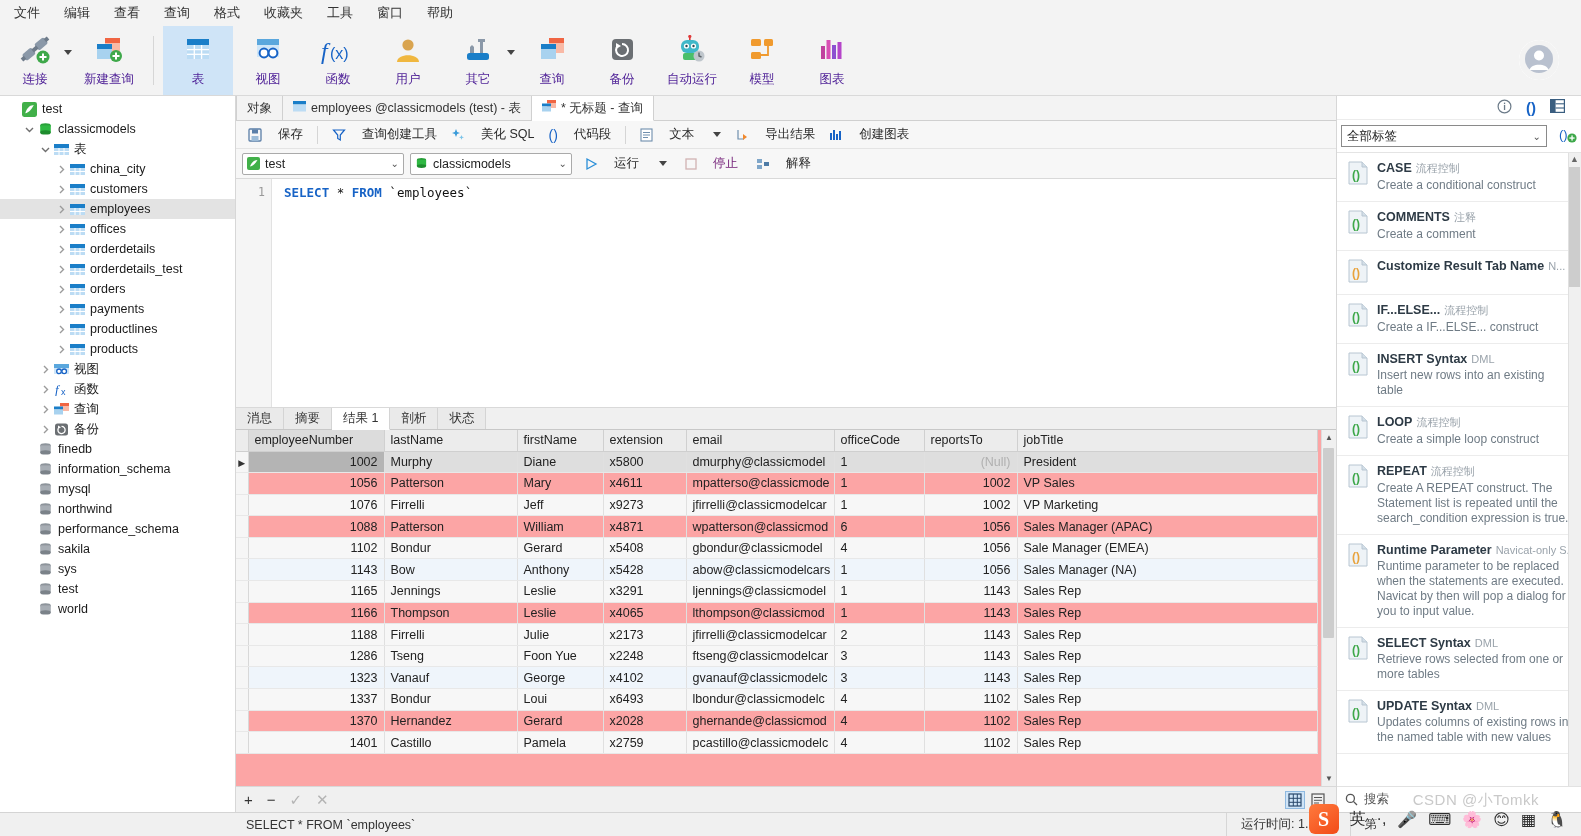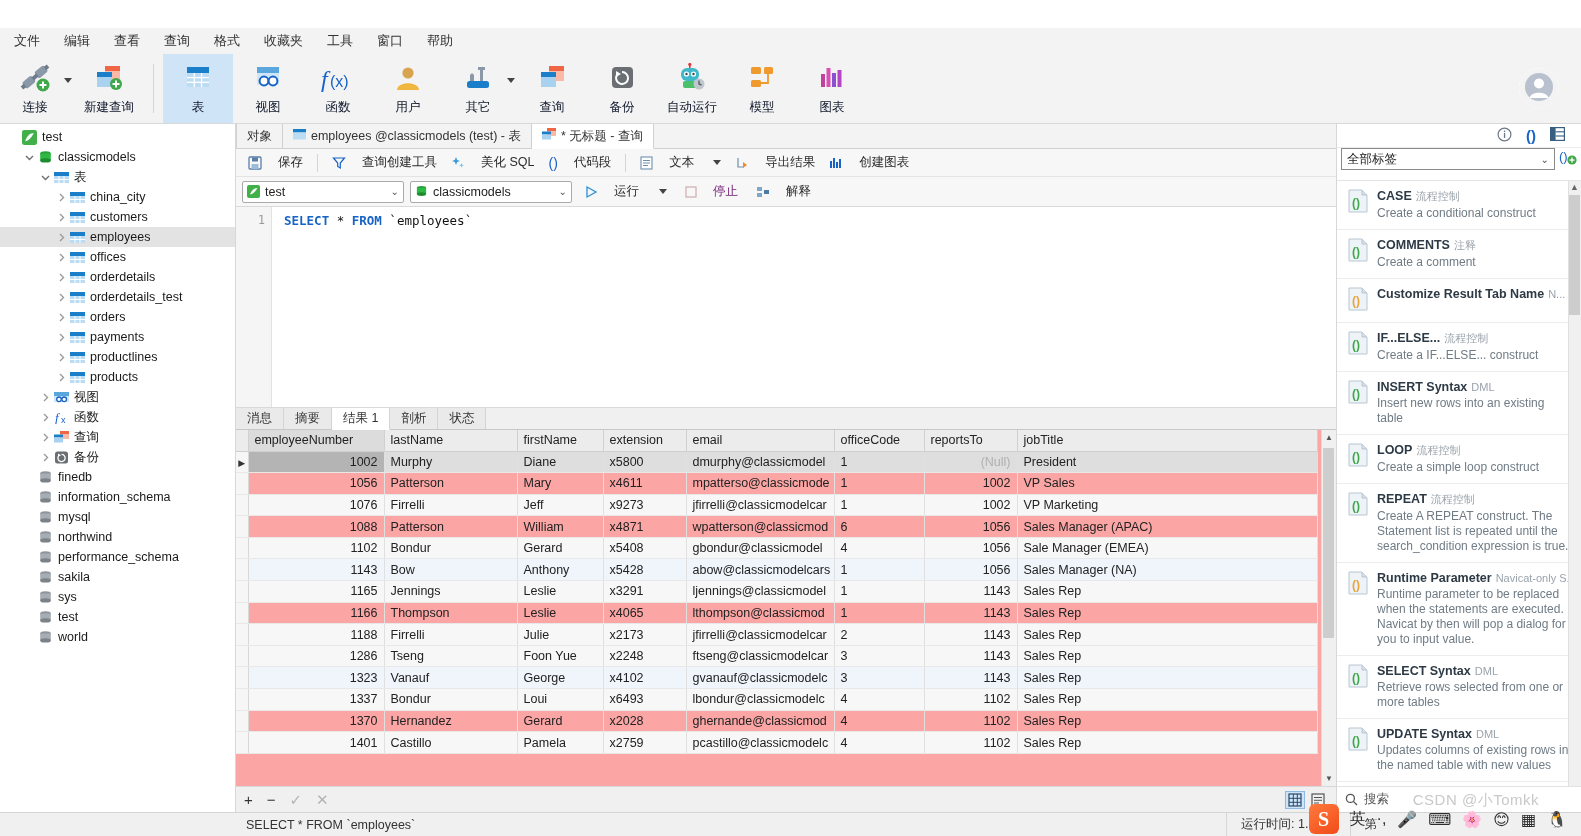--- a/index.html
+++ b/index.html
@@ -9,35 +9,35 @@
     font-size: 12px;
     background: #ffffff;
     color: #222;
     overflow: hidden;
   }
   .app { position: relative; width: 1581px; height: 836px; display: flex; flex-direction: column; }
 
   
   .menubar {
     height: 26px; background: #f3f3f3; display: flex; align-items: center;
-    padding-left: 2px; flex: 0 0 26px; font-size: 13px; color: #333; margin-top: 28px;
+    padding-left: 2px; flex: 0 0 26px; font-size: 13px; color: #333;
   }
   .menubar .mi { padding: 4px 12px; cursor: default; white-space: nowrap; }
 
   
   .ribbon {
     height: 70px; background: #f3f3f3; border-bottom: 1px solid #d9d9d9;
     display: flex; align-items: stretch; flex: 0 0 70px; position: relative;
   }
   .rb-item {
     width: 70px; display: flex; flex-direction: column; align-items: center;
     justify-content: flex-start; padding-top: 6px; cursor: default;
   }
   .rb-item.sel { background: #cfe4f7; }
-  .rb-item .lbl { font-size: 12.5px; color: #0f172a; margin-top: 3px; }
+  .rb-item .lbl { font-size: 12.5px; color: #4c1d95; margin-top: 3px; }
   .rb-icon { height: 36px; display:flex; align-items:center; justify-content:center; }
   .rb-sep { width: 1px; background: #d6d6d6; margin: 10px 9px; }
   .rb-caret { display:flex; align-items:flex-start; padding-top:24px; margin-left:-6px; margin-right:2px;}
   .caret { width:0;height:0;border-left:4px solid transparent;border-right:4px solid transparent;border-top:5px solid #444; }
   .avatar-wrap { position:absolute; right: 22px; top: 14px; }
   .avatar {
     width: 40px; height: 40px; border-radius: 50%; background: #ffffff;
     overflow:hidden; display:flex; align-items:flex-end; justify-content:center;
     border: 0px solid #ccc;
   }
@@ -153,21 +153,21 @@
   .viewtoggle { display:flex; gap:3px; align-items:center; }
   .vtb { width:20px;height:18px;border:1px solid transparent; display:flex;align-items:center;justify-content:center;}
   .vtb.on { background:#cfe4f7; border-color:#8fb9e0; }
 
   
   .rightpanel {
     width: 245px; flex: 0 0 245px; background:#fff; border-left:1px solid #d7d7d7;
     display:flex; flex-direction:column; min-height:0;
   }
   .rp-icons { height:24px; flex:0 0 24px; display:flex; align-items:center; justify-content:flex-end; gap:14px; padding-right:16px; border-bottom:1px solid #ececec;}
-  .rp-filter { height:32px; flex:0 0 32px; display:flex; align-items:flex-start; gap:4px; padding: 0 4px; }
+  .rp-filter { height:32px; flex:0 0 32px; display:flex; align-items:center; gap:12px; padding: 0 4px; }
   .rp-select {
     flex:1 1 auto; height:22px; border:1px solid #8a8a8a; background:#fff; display:flex;
     align-items:center; padding:0 5px; font-size:12.5px;
   }
   .rp-select .chev { margin-left:auto; color:#555; font-size:10px;}
   .snips { flex:1 1 auto; overflow:hidden; position:relative; border-top:1px solid #e4e4e4;}
   .snip { display:flex; gap:8px; padding: 8px 8px 8px 10px; border-bottom:1px solid #ececec; }
   .snip .sicon { flex:0 0 22px; }
   .snip .sbody { min-width:0; }
   .snip .stitle { font-size:12.5px; font-weight:bold; color:#2d3a45; white-space:nowrap; overflow:hidden;}

